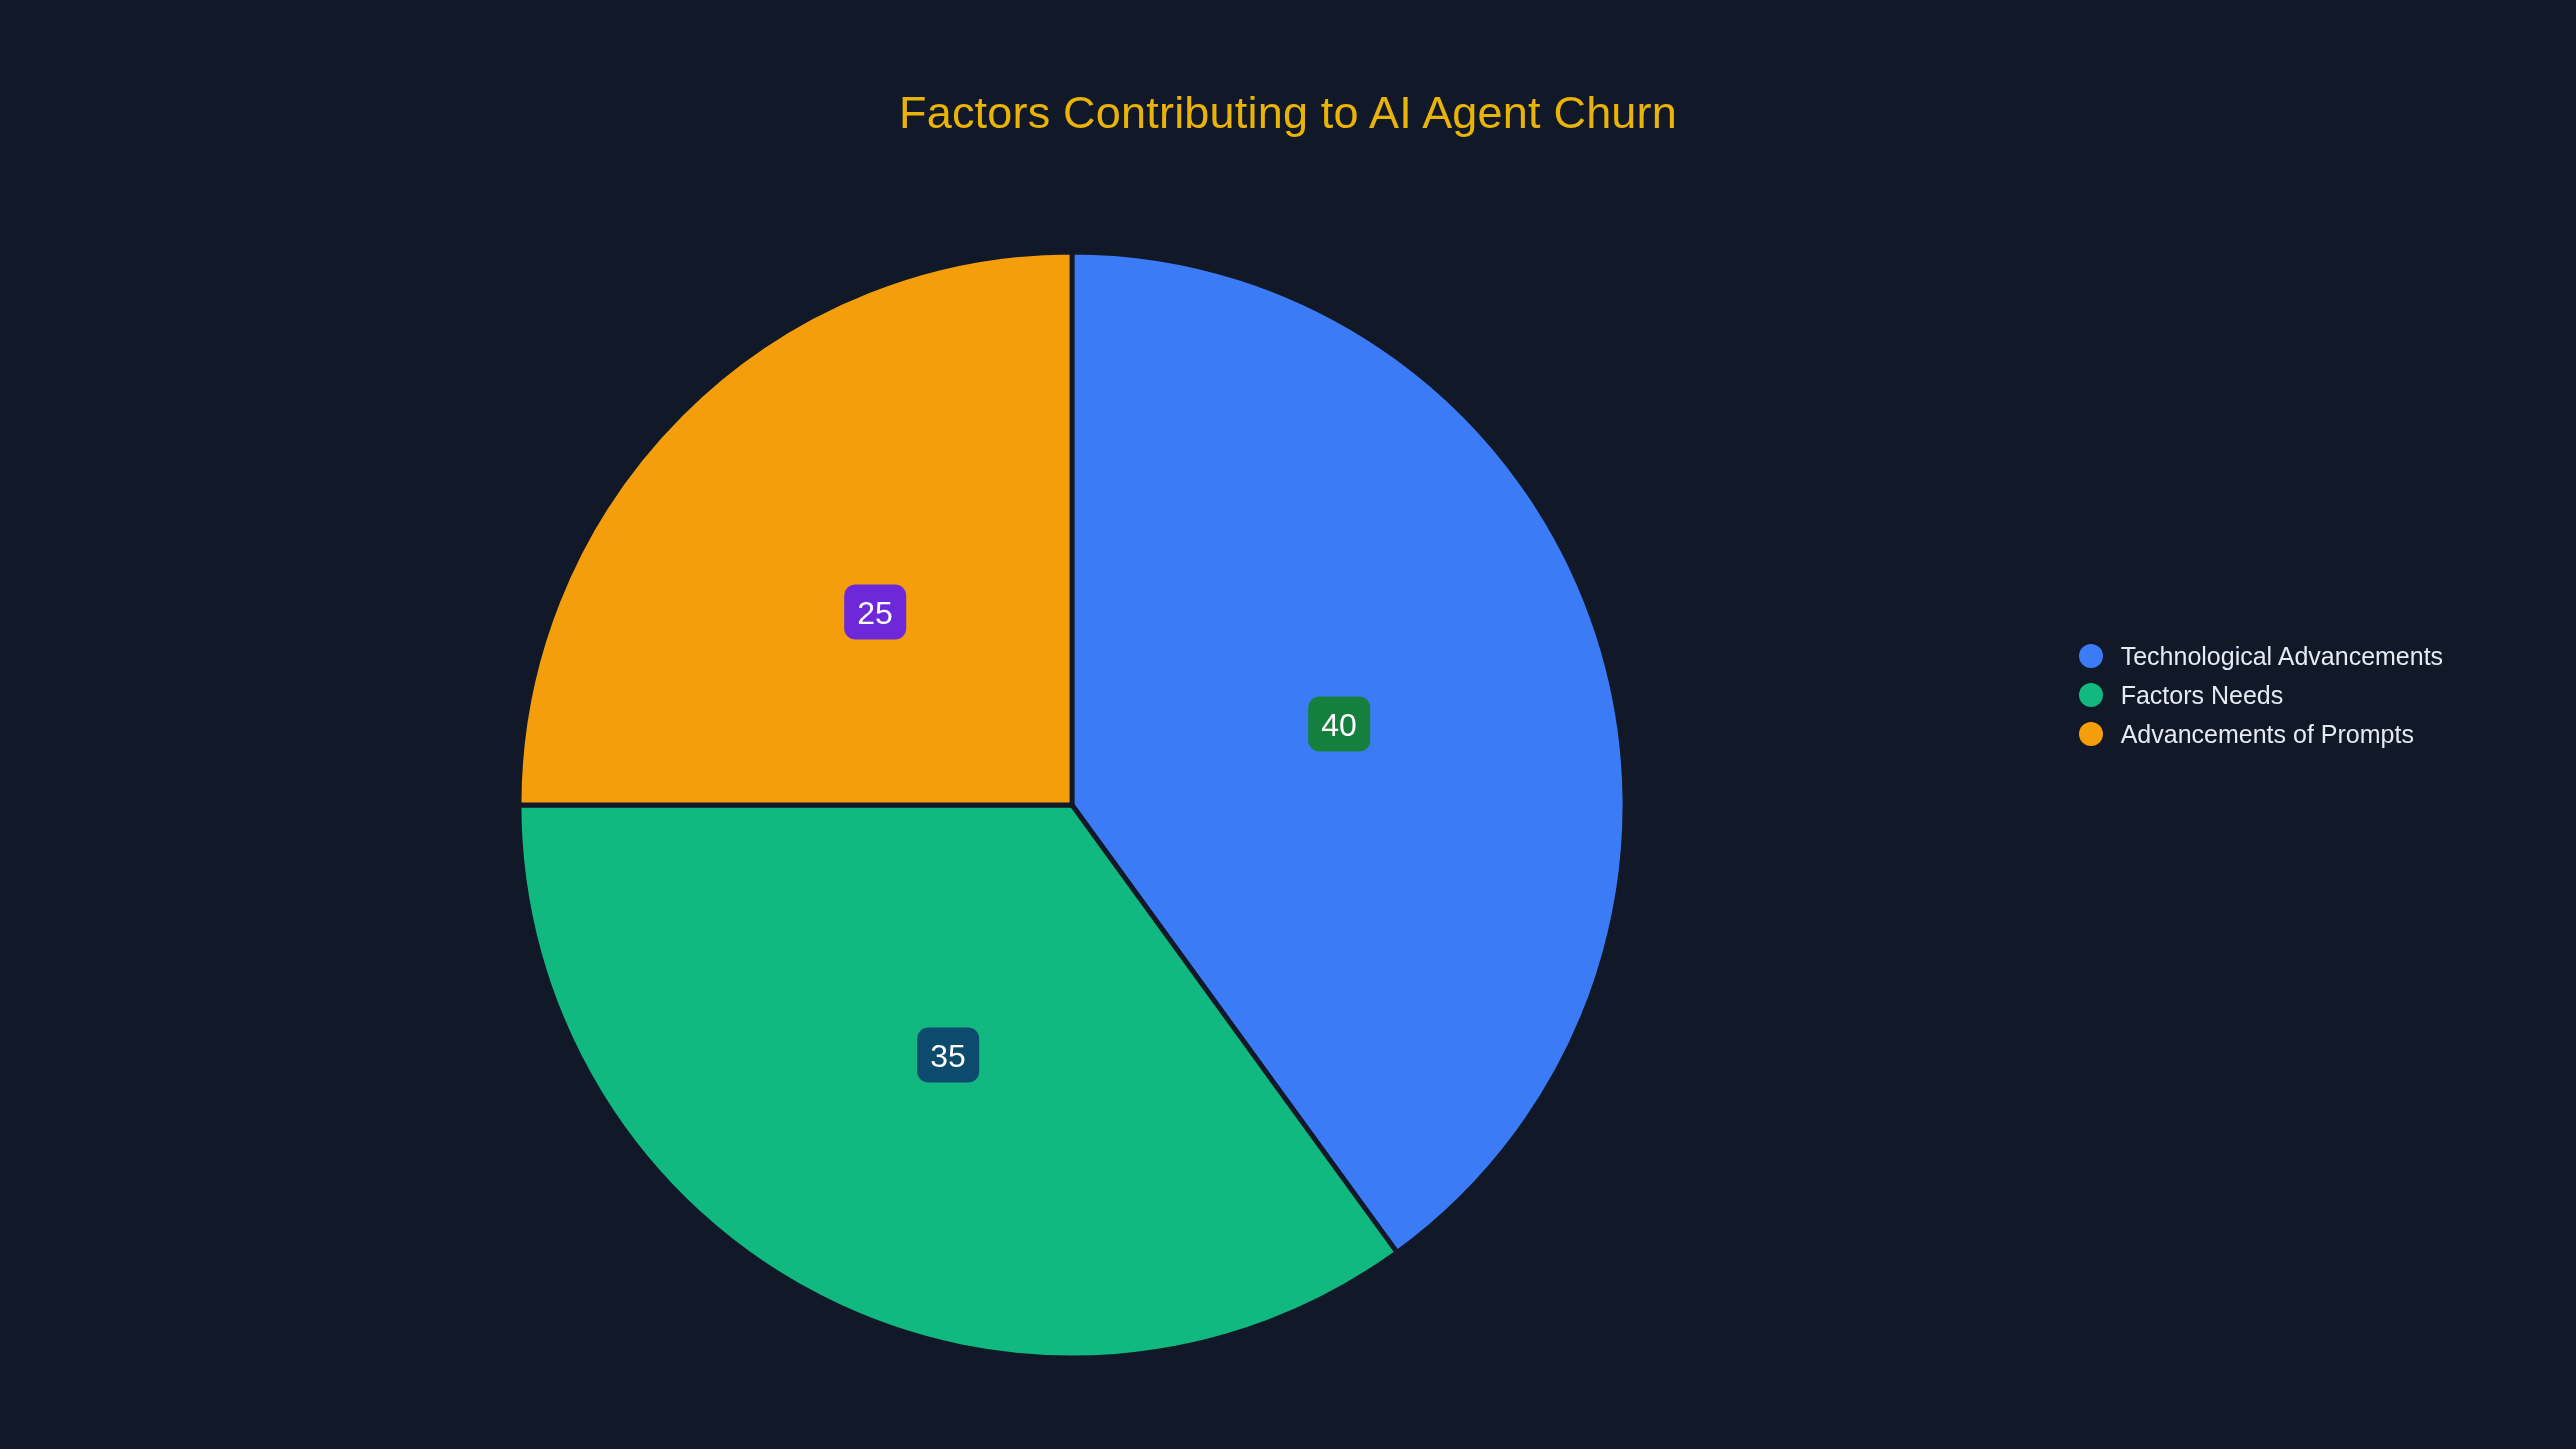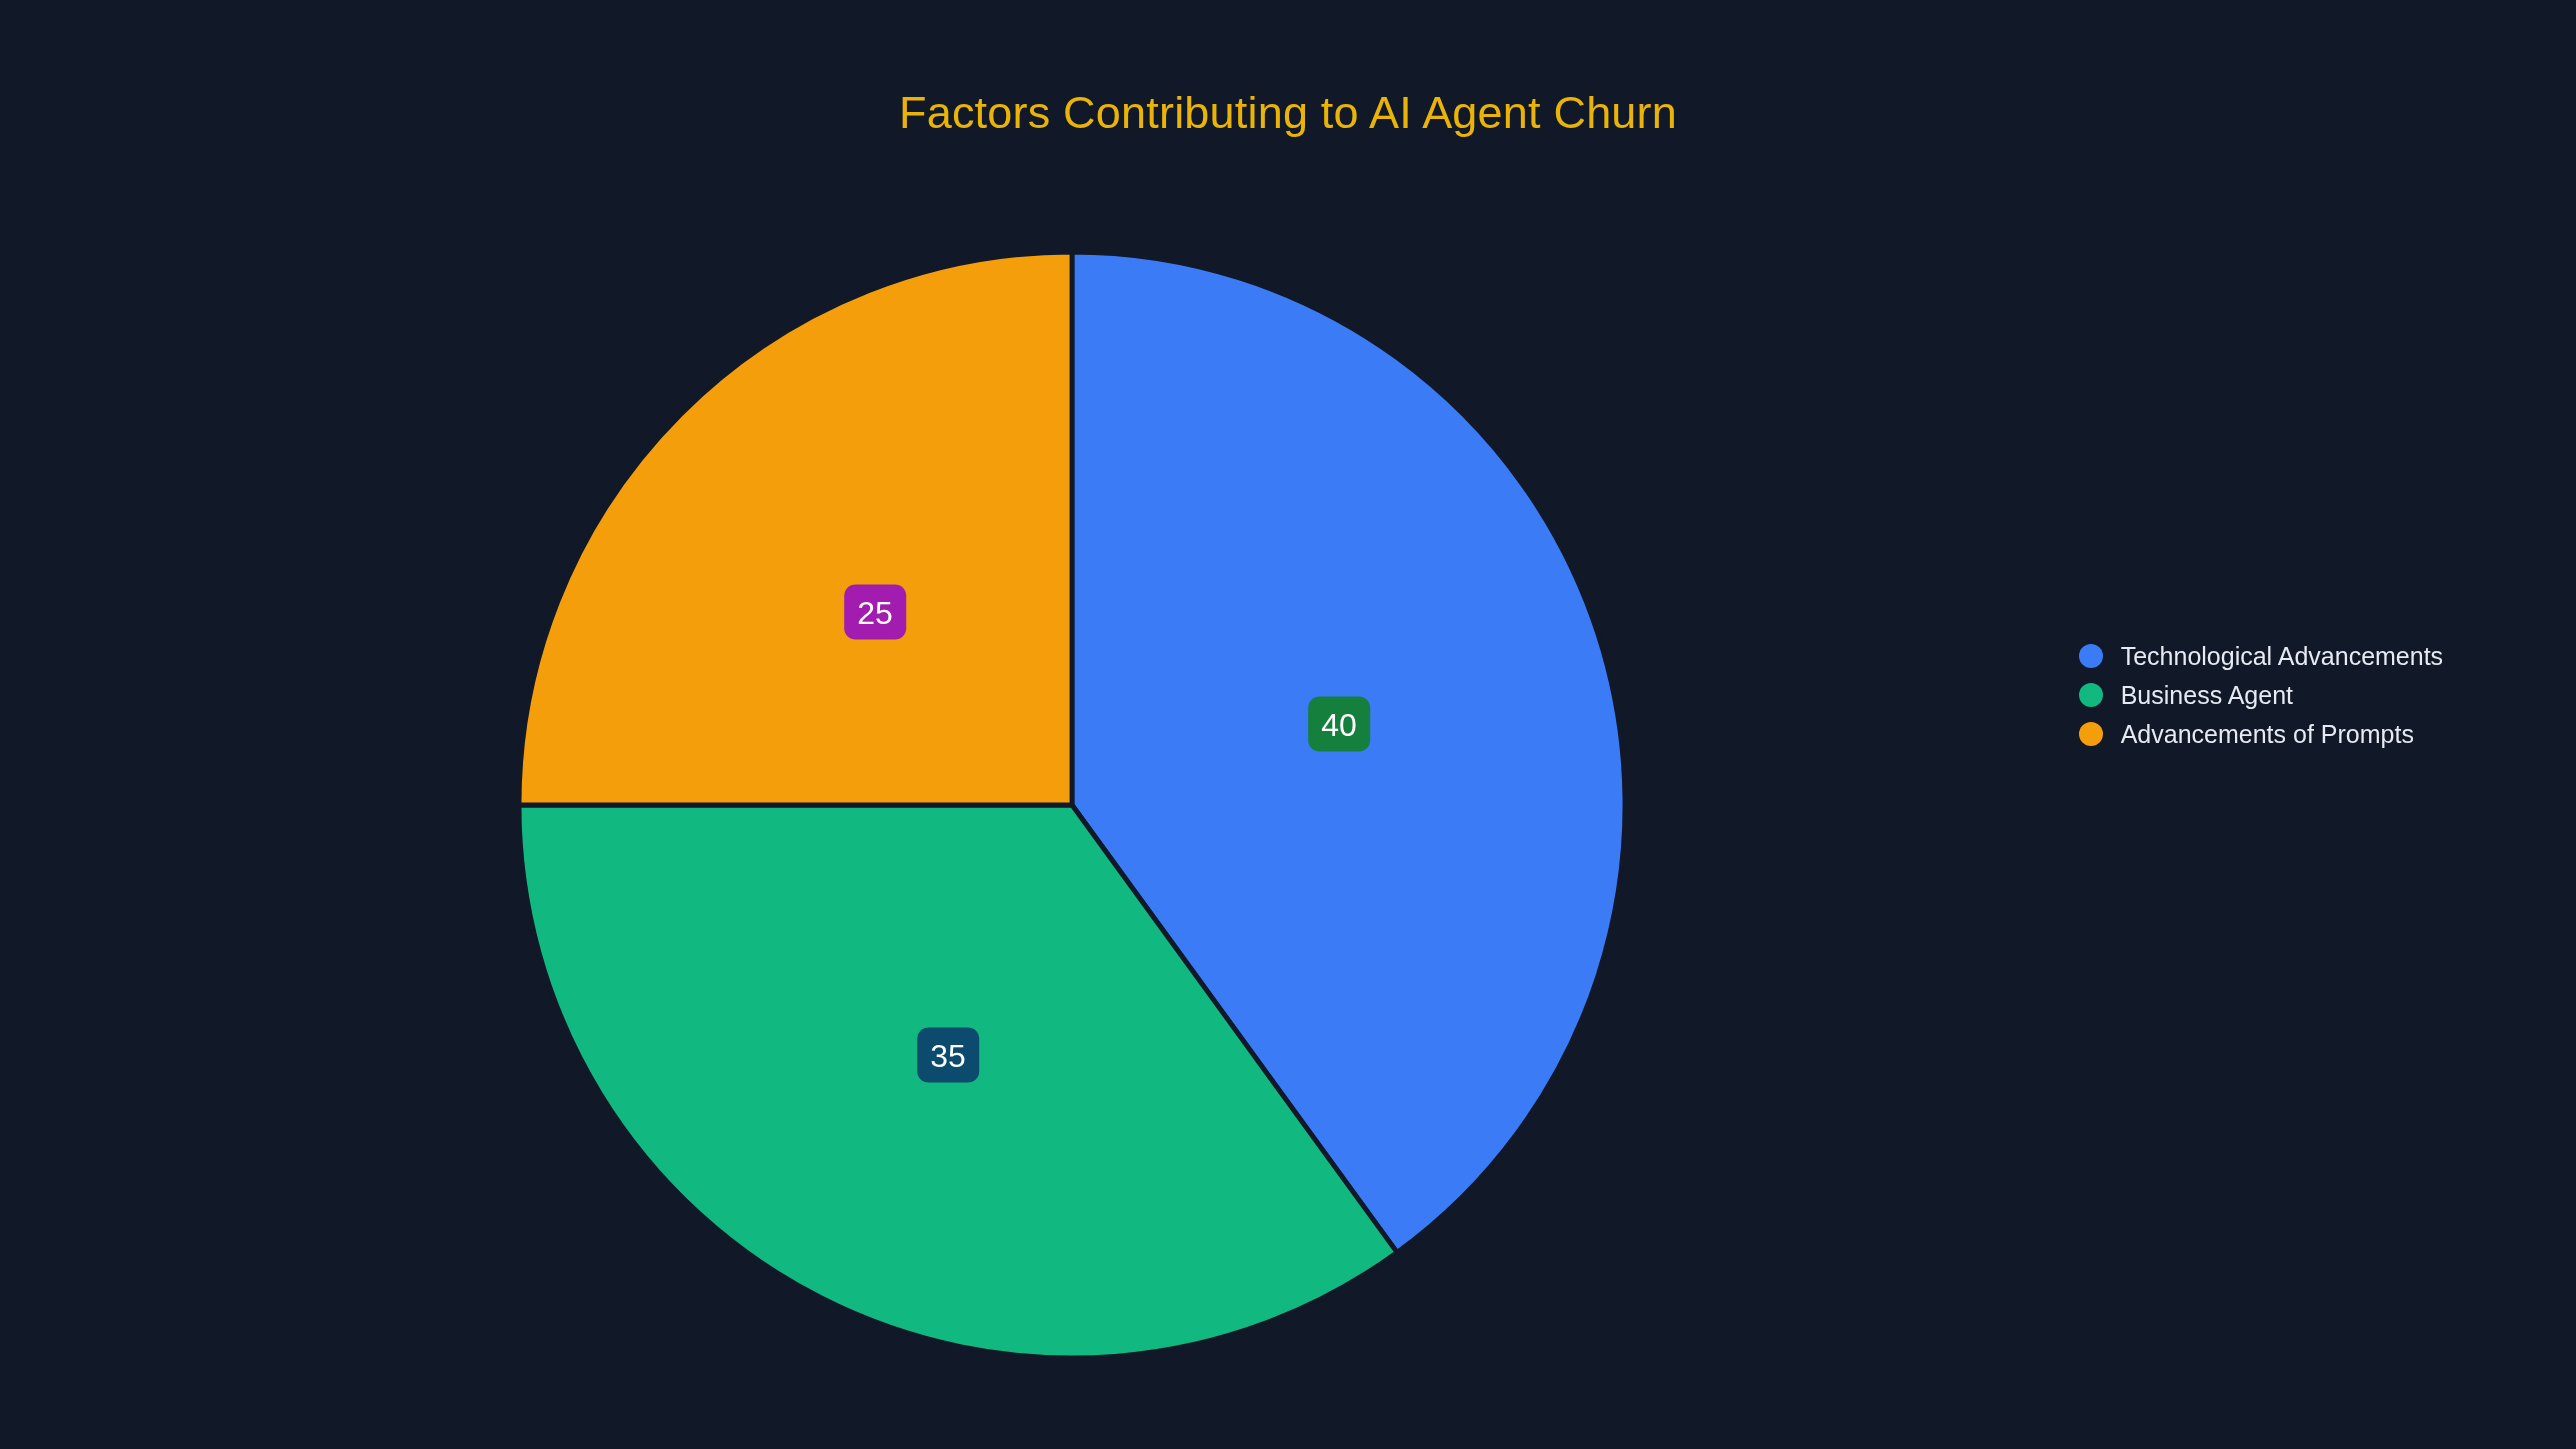--- a/index.html
+++ b/index.html
@@ -111,31 +111,31 @@
           <path d="M 687 687 L 687.00 0.00 A 687 687 0 0 1 1090.81 1242.79 Z" fill="#3B7CF6" stroke="#111827" stroke-width="6" stroke-linejoin="round"></path>
           <path d="M 687 687 L 1090.81 1242.79 A 687 687 0 0 1 0.00 687.00 Z" fill="#11B981" stroke="#111827" stroke-width="6" stroke-linejoin="round"></path>
           <path d="M 687 687 L 0.00 687.00 A 687 687 0 0 1 687.00 0.00 Z" fill="#F59E0B" stroke="#111827" stroke-width="6" stroke-linejoin="round"></path>
         </g>
     </svg>
   </div>
 
   <div id="data-labels-layer">
       <div class="data-label" style="left: 1339px; top: 724px; background: #15803d; color: rgb(255, 255, 255);">40</div>
       <div class="data-label" style="left: 948px; top: 1055px; background: #0c4a6e; color: rgb(255, 255, 255);">35</div>
-      <div class="data-label" style="left: 875px; top: 612px; background: #a21caf; color: rgb(255, 255, 255); text-align: center;">25</div>
+      <div class="data-label" style="left: 875px; top: 612px; background: #6d28d9; color: rgb(255, 255, 255); text-align: center;">25</div>
     </div>
 
   <div class="legend" id="legend">
       <div class="legend-item">
         <span class="legend-marker" style="background: rgb(59, 124, 246);"></span>
         <span class="legend-label">Technological Advancements</span>
       </div>
       <div class="legend-item">
         <span class="legend-marker" style="background: rgb(17, 185, 129);"></span>
-        <span class="legend-label">Business Agent</span>
+        <span class="legend-label">Factors Needs</span>
       </div>
       <div class="legend-item">
         <span class="legend-marker" style="background: rgb(245, 158, 11);"></span>
         <span class="legend-label">Advancements of Prompts</span>
       </div>
     </div>
 
 </div>
 
 

